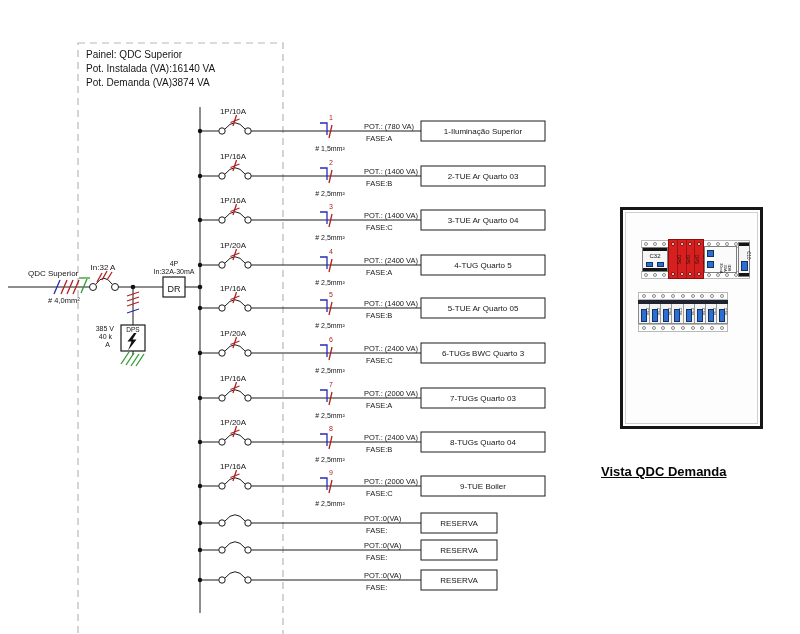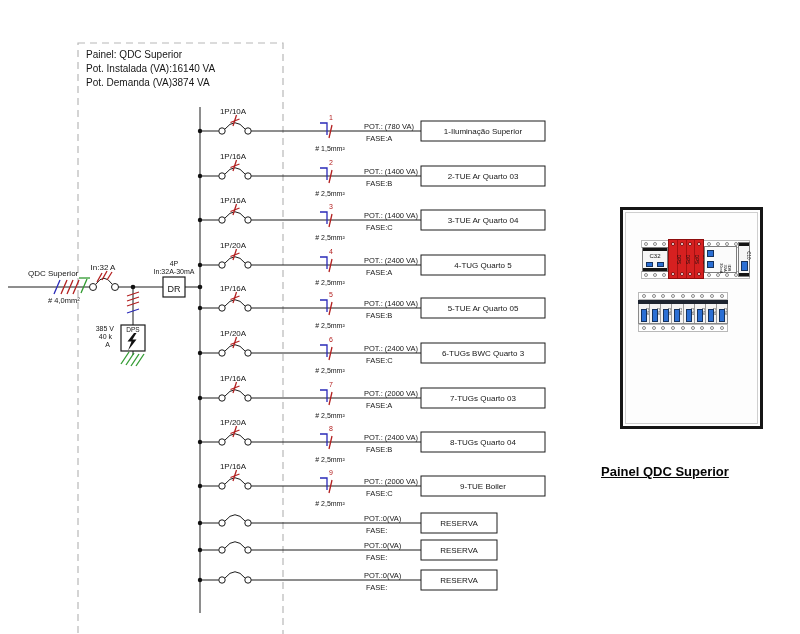--- a/index.html
+++ b/index.html
@@ -448,14 +448,14 @@
       <div class="screw"></div>
       <div class="screw"></div>
       <div class="screw"></div>
       <div class="screw"></div>
       <div class="screw"></div>
       <div class="screw"></div>
       <div class="screw"></div>
       <div class="screw"></div>
     </div>
 
-  <div class="vista-title">Painel QDC Superior</div>
+  <div class="vista-title">Vista QDC Demanda</div>
 </div>
 
 </body></html>

